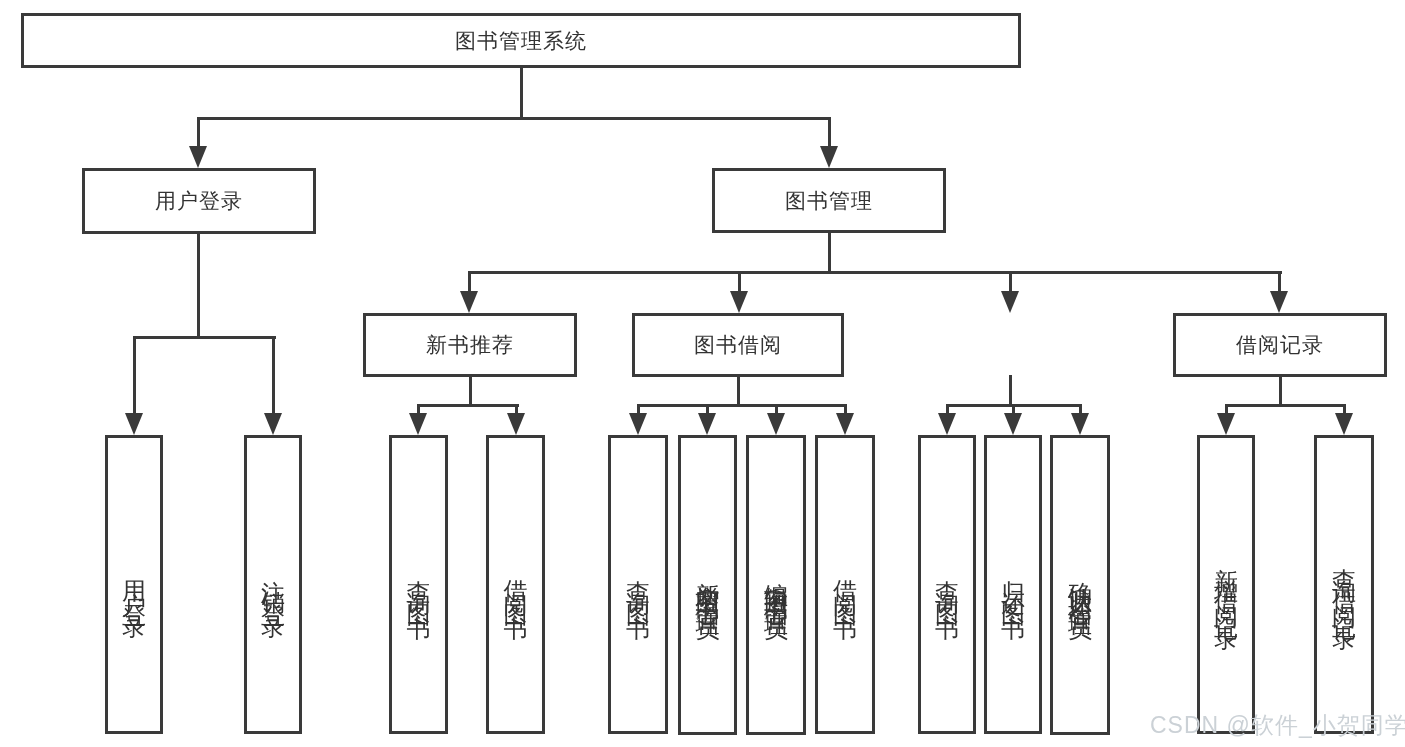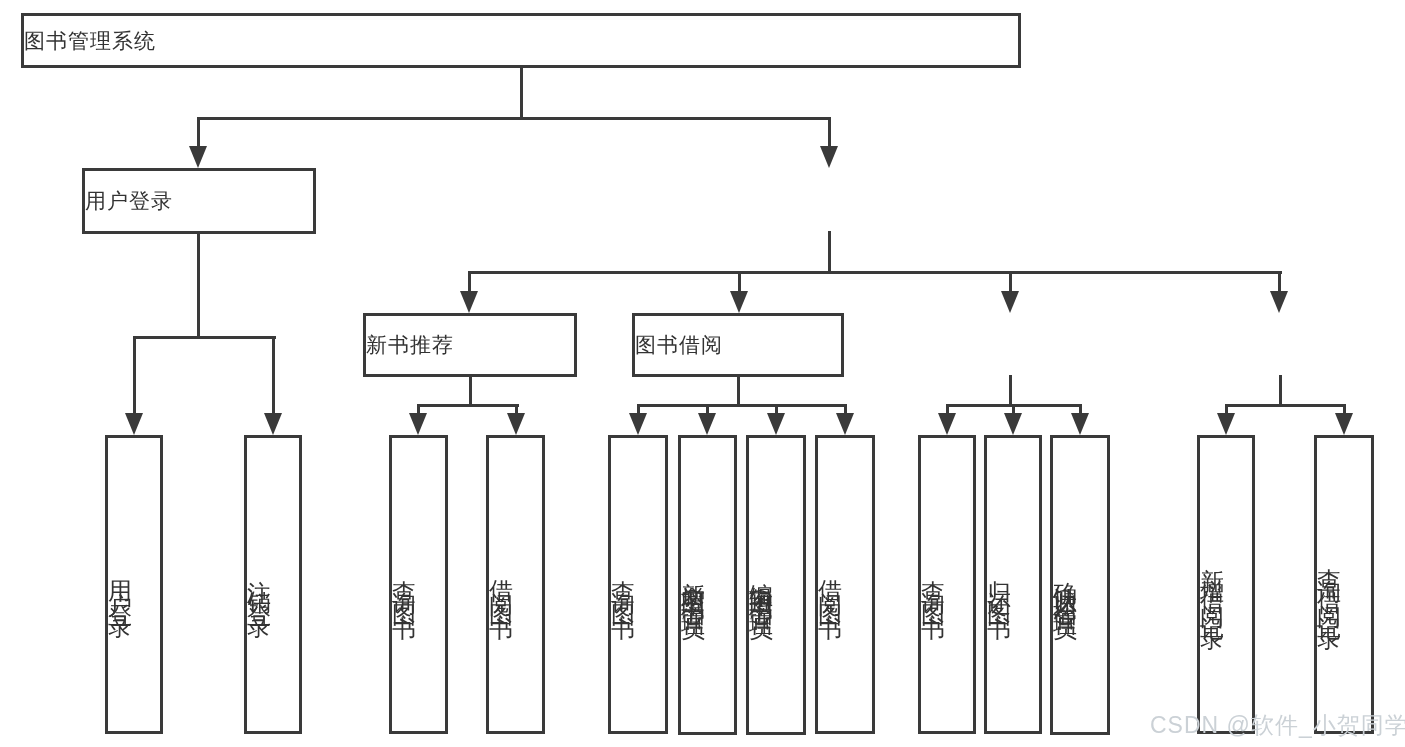--- a/index.html
+++ b/index.html
@@ -2,21 +2,21 @@
 <html><head>
 <meta charset="utf-8">
 <style>
   html,body{margin:0;padding:0;background:#ffffff;}
   .canvas{
     position:relative;width:1405px;height:747px;background:#ffffff;overflow:hidden;
     font-family:"Liberation Sans","DejaVu Sans",sans-serif;color:#333333;
   }
   .box{
     position:absolute;box-sizing:border-box;border:3px solid #3a3a3a;background:#ffffff;
-    display:flex;align-items:center;
+    display:flex;align-items:center;justify-content:center;
   }
   .hlabel{font-size:21px;letter-spacing:1px;white-space:nowrap;}
   .vtext{
     writing-mode:vertical-rl;text-orientation:mixed;
     font-size:24px;letter-spacing:12px;line-height:1;white-space:nowrap;
   }
   .vtext.tight{letter-spacing:5px;}
   .vline{position:absolute;width:3px;background:#3a3a3a;}
   .hline{position:absolute;height:3px;background:#3a3a3a;}
   .arrow{
@@ -41,20 +41,23 @@
   <div class="vline" style="left:520px;top:66px;height:54px;"></div>
   <div class="hline" style="left:197px;top:117px;width:634px;"></div>
   <div class="vline" style="left:197px;top:117px;height:32px;"></div>
   <div class="arrow" style="left:189px;top:146px;"></div>
   <div class="vline" style="left:828px;top:117px;height:32px;"></div>
   <div class="arrow" style="left:820px;top:146px;"></div>
 
   <div class="box hlabel" style="left:82px;top:168px;width:234px;height:66px;">
     <span>用户登录</span>
   </div>
+  <div class="box hlabel" style="left:712px;top:168px;width:234px;height:65px;">
+    <span>图书管理</span>
+  </div>
 
   <div class="vline" style="left:197px;top:232px;height:107px;"></div>
   <div class="hline" style="left:133px;top:336px;width:143px;"></div>
   <div class="vline" style="left:133px;top:336px;height:80px;"></div>
   <div class="arrow" style="left:125px;top:413px;"></div>
   <div class="vline" style="left:272px;top:336px;height:80px;"></div>
   <div class="arrow" style="left:264px;top:413px;"></div>
 
   <div class="vline" style="left:828px;top:231px;height:43px;"></div>
   <div class="hline" style="left:468px;top:271px;width:814px;"></div>
@@ -65,20 +68,23 @@
   <div class="vline" style="left:1009px;top:271px;height:23px;"></div>
   <div class="arrow" style="left:1001px;top:291px;"></div>
   <div class="vline" style="left:1278px;top:271px;height:23px;"></div>
   <div class="arrow" style="left:1270px;top:291px;"></div>
 
   <div class="box hlabel" style="left:632px;top:313px;width:212px;height:64px;">
     <span>图书借阅</span>
   </div>
   <div class="box hlabel" style="left:363px;top:313px;width:214px;height:64px;">
     <span>新书推荐</span>
+  </div>
+  <div class="box hlabel" style="left:1173px;top:313px;width:214px;height:64px;">
+    <span>借阅记录</span>
   </div>
 
   <div class="vline" style="left:469px;top:375px;height:32px;"></div>
   <div class="hline" style="left:417px;top:404px;width:102px;"></div>
   <div class="vline" style="left:417px;top:404px;height:12px;"></div>
   <div class="arrow" style="left:409px;top:413px;"></div>
   <div class="vline" style="left:515px;top:404px;height:12px;"></div>
   <div class="arrow" style="left:507px;top:413px;"></div>
 
   <div class="vline" style="left:737px;top:375px;height:32px;"></div>

